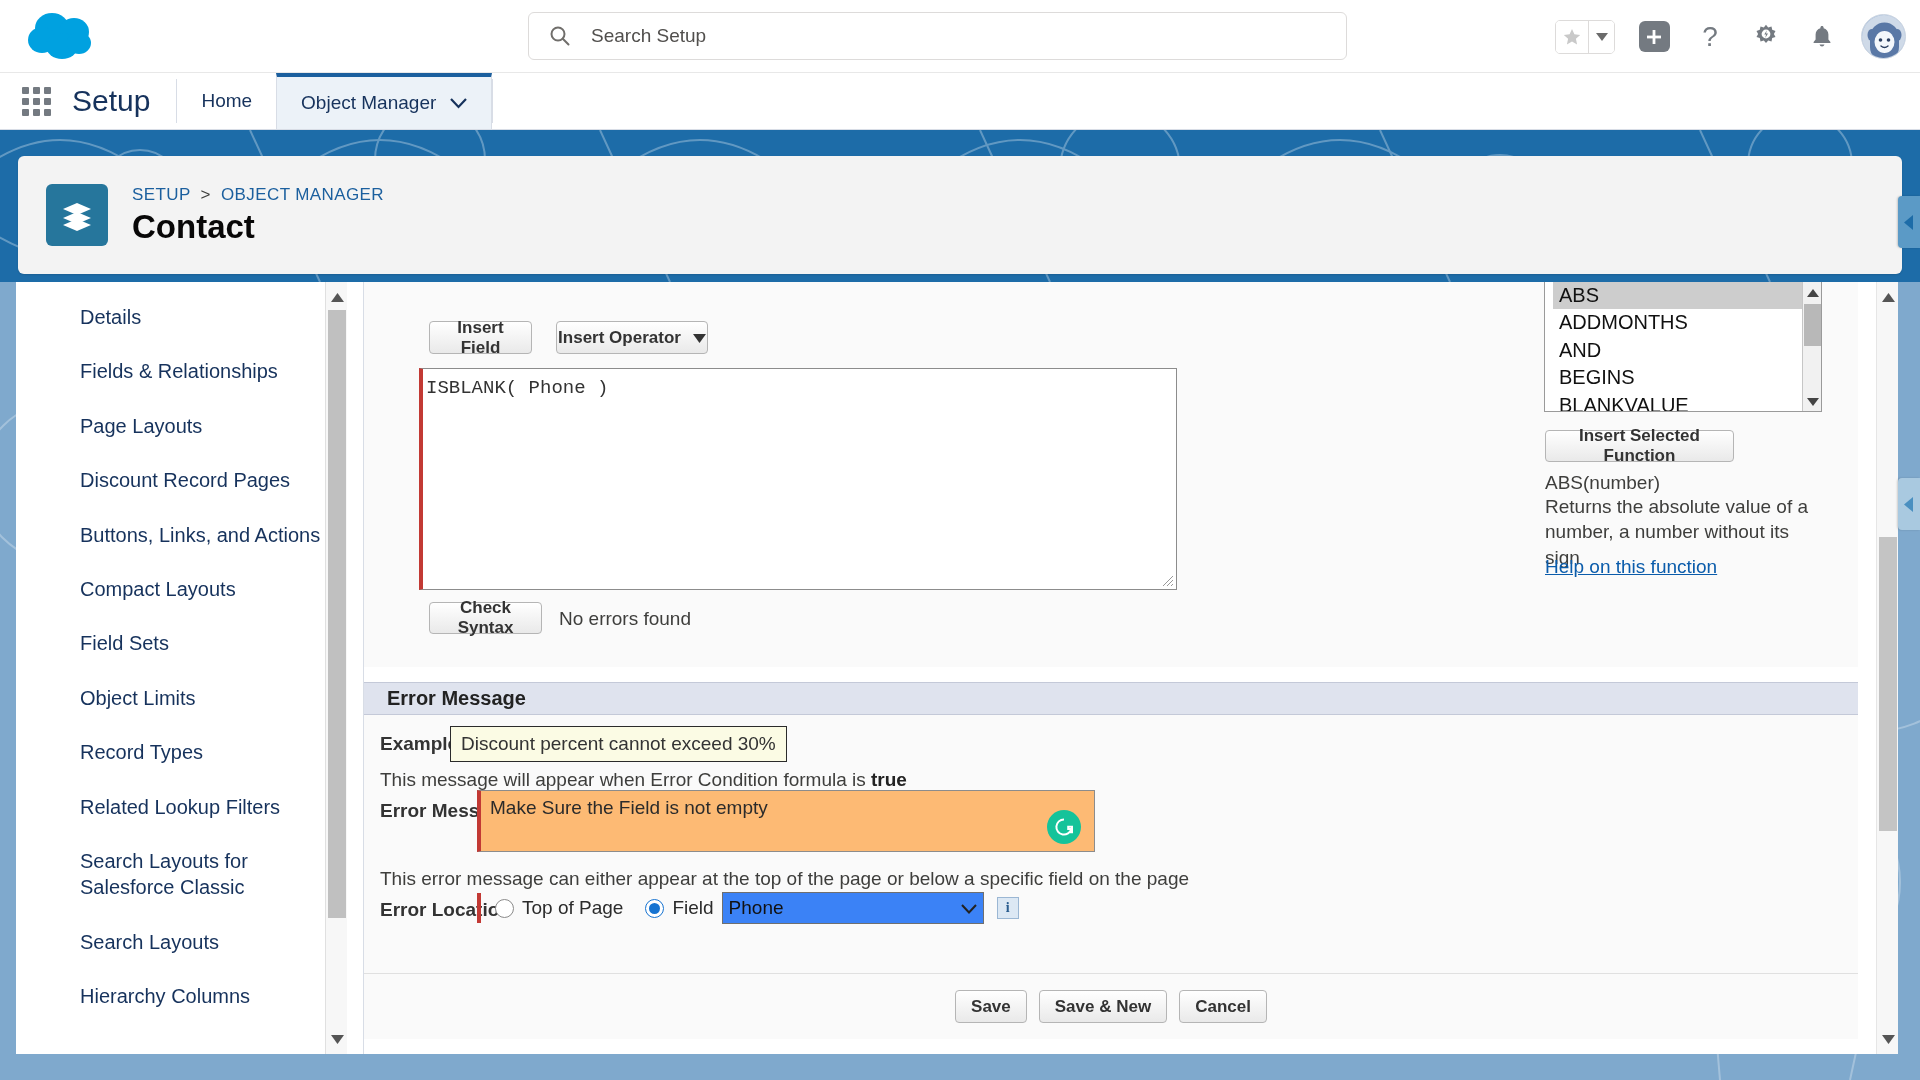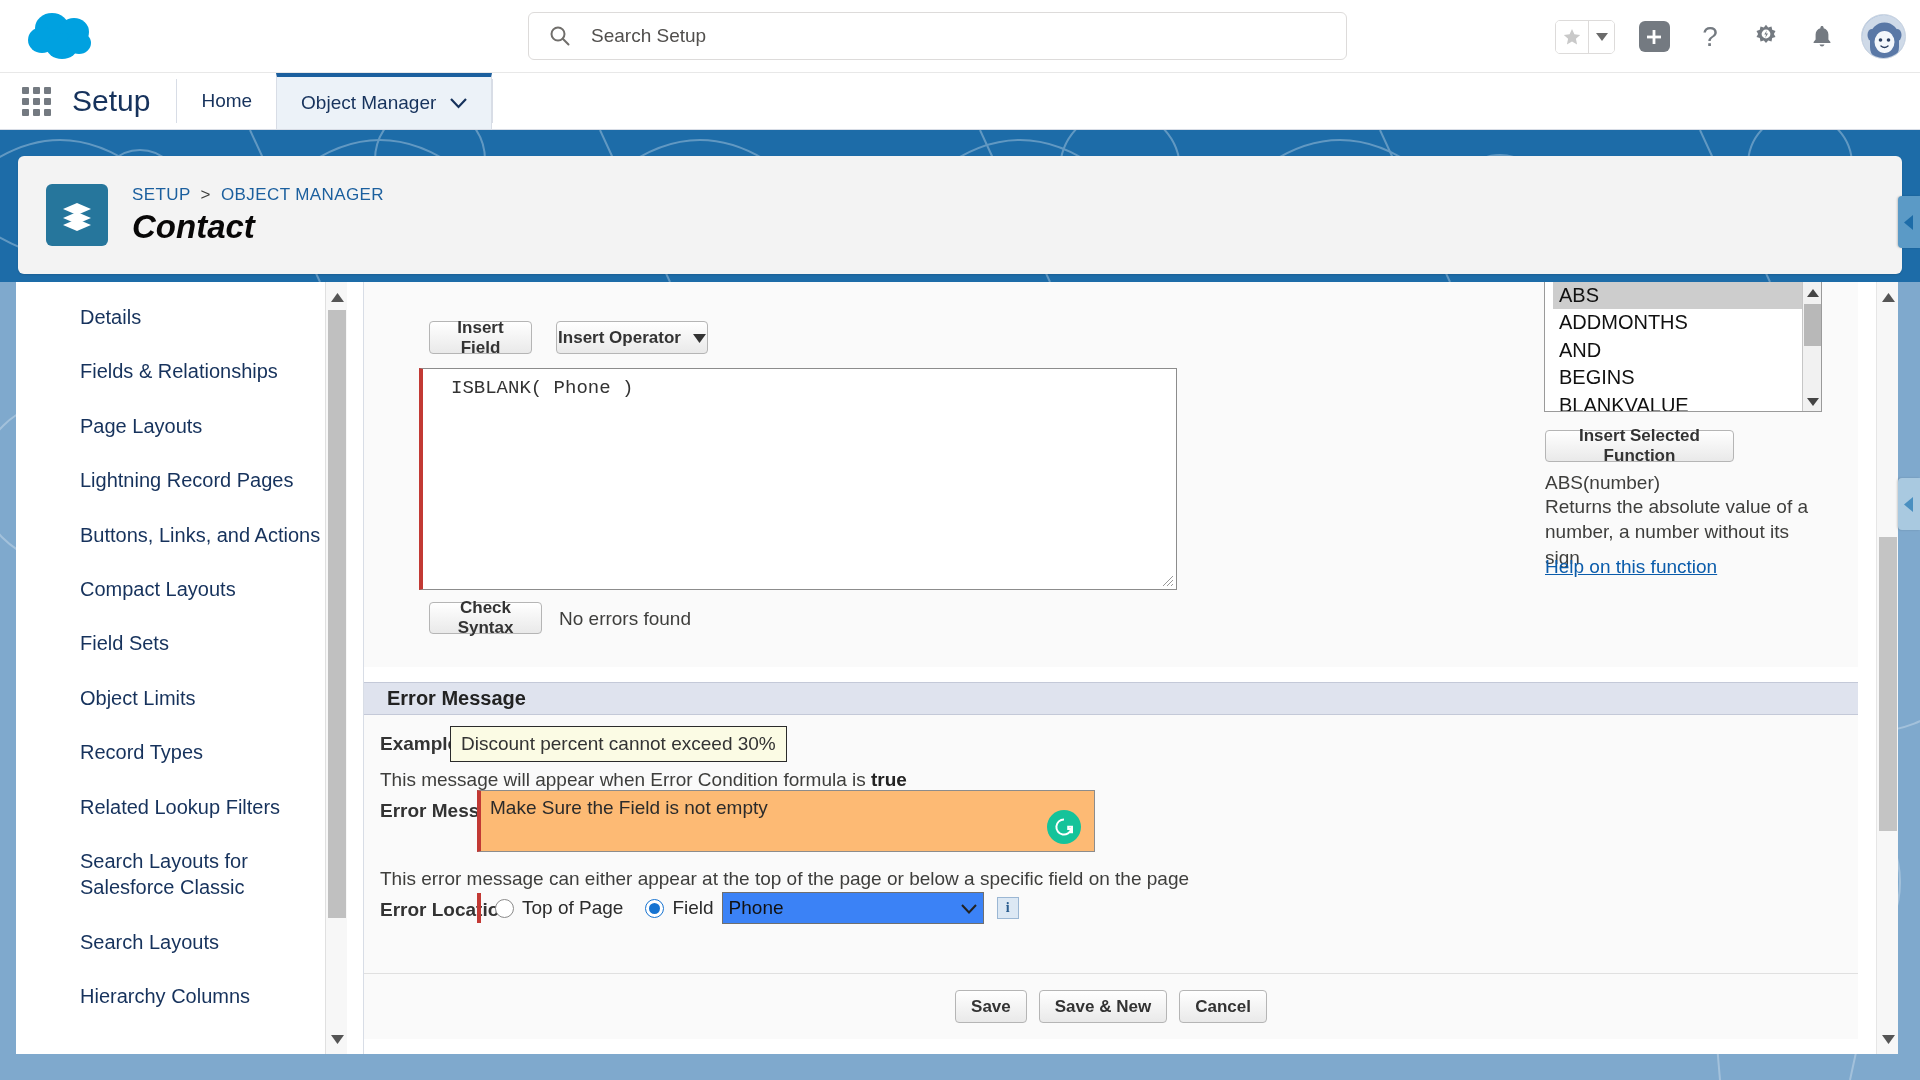--- a/index.html
+++ b/index.html
@@ -135,21 +135,20 @@
   .crumbs {
     font-size: 17px; color: #1b5f9e; letter-spacing: .4px;
     margin-bottom: 4px;
     text-align: right;
   }
   .crumbs .sep { color: #3e3e3c; margin: 0 5px; }
   .crumb-link { cursor: pointer; }
   .page-title {
     font-size: 33px; color: #080707; font-weight: 700;
     line-height: 1.1;
-    font-style: italic;
   }
 
   
   .body-area {
     position: absolute; top: 282px; left: 0;
     width: 1920px; height: 798px;
     background: #ffffff;
   }
   .banner-texture-strip {
     position: absolute; top: 0; left: 0; width: 1920px; height: 798px;
@@ -209,21 +208,21 @@
   #btn-insert-field { left: 65px; top: 39px; width: 103px; height: 33px; }
   #btn-insert-operator { left: 192px; top: 39px; width: 152px; height: 33px; gap: 12px; }
 
   .formula-box {
     position: absolute; left: 55px; top: 86px;
     width: 758px; height: 222px;
     border: 1px solid #8c8c8c; background: #fff;
     border-left: 4px solid #c23934;
   }
   .formula-text {
-    padding: 8px 28px;
+    padding: 8px 3px;
     font-family: "Liberation Mono", monospace;
     font-size: 19px; color: #333; white-space: pre;
   }
   .resize-grip {
     position: absolute; right: 2px; bottom: 2px; width: 14px; height: 14px;
   }
 
   #btn-check-syntax {
     position: absolute; left: 65px; top: 320px; width: 113px; height: 32px;
   }
@@ -566,21 +565,21 @@
         <path d="M1840 0 q-100 250 -20 420 t30 378"></path>
       </g>
     </svg>
   </div>
 
   <div class="sidebar">
     <div class="sidebar-list">
       <div class="side-item">Details</div>
       <div class="side-item">Fields &amp; Relationships</div>
       <div class="side-item">Page Layouts</div>
-      <div class="side-item">Lightning Record Pages</div>
+      <div class="side-item">Discount Record Pages</div>
       <div class="side-item">Buttons, Links, and Actions</div>
       <div class="side-item">Compact Layouts</div>
       <div class="side-item">Field Sets</div>
       <div class="side-item">Object Limits</div>
       <div class="side-item">Record Types</div>
       <div class="side-item">Related Lookup Filters</div>
       <div class="side-item" style="width:250px">Search Layouts for Salesforce Classic</div>
       <div class="side-item">Search Layouts</div>
       <div class="side-item">Hierarchy Columns</div>
     </div>

